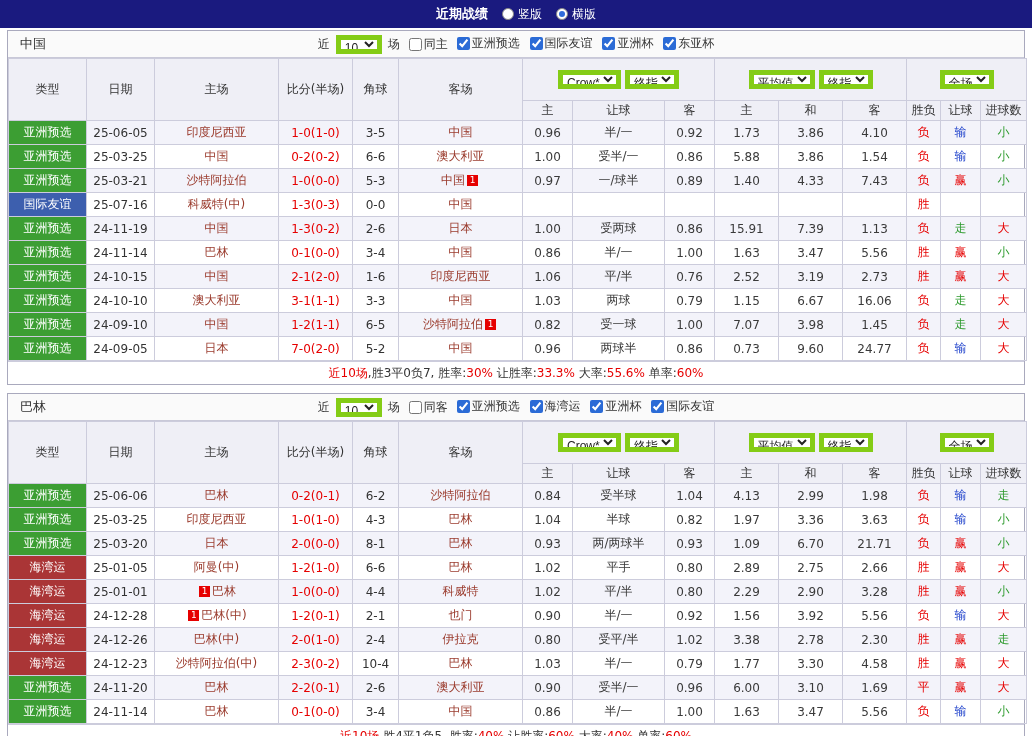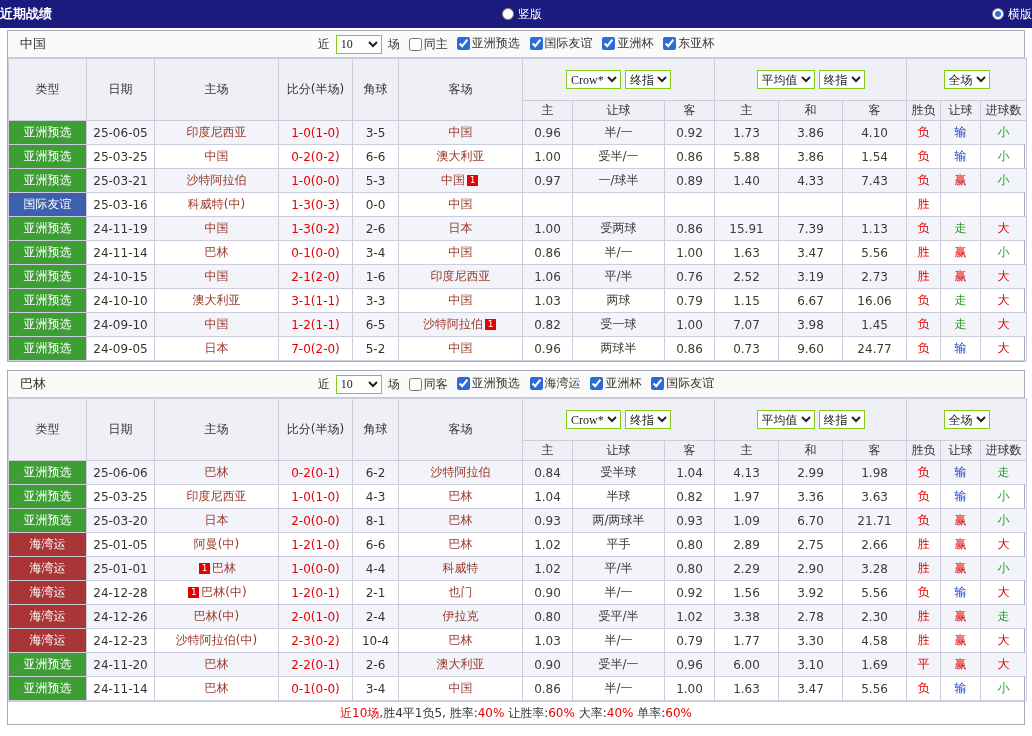--- a/index.html
+++ b/index.html
@@ -1,31 +1,31 @@
 <!DOCTYPE html>
 <html><head>
 <meta charset="utf-8">
 <title>近期战绩</title>
 <style>
   *{box-sizing:border-box}
   html,body{margin:0;padding:0}
   body{width:1032px;height:736px;overflow:hidden;background:#fff;
        font-family:"DejaVu Sans","Liberation Sans",sans-serif;font-size:12px;color:#333}
-  .topbar{height:28px;background:#1a1a7f;display:flex;align-items:center;justify-content:space-between;gap:14px}
+  .topbar{height:28px;background:#1a1a7f;display:flex;align-items:center;justify-content:center;gap:14px}
   .tb-title{color:#fff;font-weight:bold;font-size:13px}
   .radio{display:inline-flex;align-items:center;gap:4px;color:#fff;cursor:pointer}
   .rdot{width:12px;height:12px;border-radius:50%;background:#fff;border:1px solid #888;position:relative;display:inline-block}
   .rdot.sel::after{content:"";position:absolute;left:2px;top:2px;right:2px;bottom:2px;border-radius:50%;background:#2f6bdb}
   .section{margin:2px 7px 8px;border:1px solid #a9a9bd}
   .sec-header{height:27px;background:#fafafa;border-bottom:1px solid #c9c9d8;display:flex;align-items:center;position:relative}
   .sec-team{position:absolute;left:12px;font-size:13px}
   .sec-controls{margin:0 auto;display:flex;align-items:center;gap:3px}
   .chk{display:inline-flex;align-items:center;gap:2px;cursor:pointer;margin-left:6px}
   .chk input{width:13px;height:13px;accent-color:#2b6bd6;margin:0}
-  select{font-family:Liberation Serif, serif;font-size:12px;height:19px;border:1px solid #84cc16;background:#fff;color:#222}
+  select{font-family:Liberation Sans, sans-serif;font-size:12px;height:19px;border:5px solid #84cc16;background:#fff;color:#222}
   .count-select{width:46px;margin:0 3px}
   table{border-collapse:collapse;width:100%;table-layout:fixed}
   th,td{border:1px solid #ccccdc;text-align:center;padding:0;overflow:hidden;white-space:nowrap}
   thead th{background:#efeff6;font-weight:normal}
   .h-main{height:23px}
   tr.sub th{height:20px}
   .h-group select{margin:11px 2px}
   tbody td{height:24px}
   tbody tr:nth-child(odd){background:#f3f3fa}
   .td-type{color:#fff;font-size:12px}
@@ -187,21 +187,21 @@
     <td class="td-odd">1.40</td>
     <td class="td-odd">4.33</td>
     <td class="td-odd">7.43</td>
     <td class="td-res c-red">负</td>
     <td class="td-res c-red">赢</td>
     <td class="td-res c-green">小</td>
   </tr>
 
   <tr>
     <td class="td-type type-blue">国际友谊</td>
-    <td class="td-date">25-03-16</td>
+    <td class="td-date">25-07-16</td>
     <td class="td-team"><span class="team">科威特(中)</span></td>
     <td class="td-score">1-3(0-3)</td>
     <td class="td-corner">0-0</td>
     <td class="td-team"><span class="team">中国</span></td>
     <td class="td-odd"></td>
     <td class="td-odd"></td>
     <td class="td-odd"></td>
     <td class="td-odd"></td>
     <td class="td-odd"></td>
     <td class="td-odd"></td>
@@ -312,20 +312,21 @@
     <td class="td-odd">0.86</td>
     <td class="td-odd">0.73</td>
     <td class="td-odd">9.60</td>
     <td class="td-odd">24.77</td>
     <td class="td-res c-red">负</td>
     <td class="td-res c-blue">输</td>
     <td class="td-res c-red">大</td>
   </tr>
 </tbody>
     </table>
+    <div class="summary"><span class="c-red">近10场</span><span class="c-dark">,胜3平0负7, 胜率:</span><span class="c-red">30%</span><span class="c-dark"> 让胜率:</span><span class="c-red">33.3%</span><span class="c-dark"> 大率:</span><span class="c-red">55.6%</span><span class="c-dark"> 单率:</span><span class="c-red">60%</span></div>
   </div>
 
   <div class="section">
     <div class="sec-header">
       <span class="sec-team">巴林</span>
       <div class="sec-controls">
         <span class="f-near">近</span>
         <select class="count-select"><option>10</option></select>
         <span class="f-games">场</span>
         <label class="chk same-chk">

